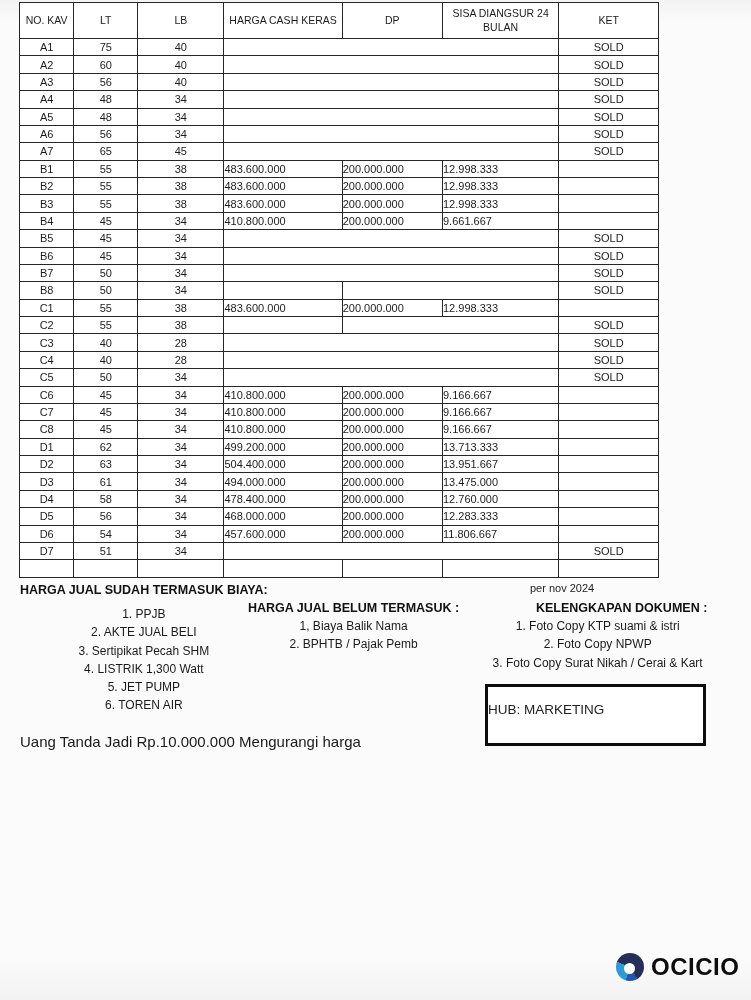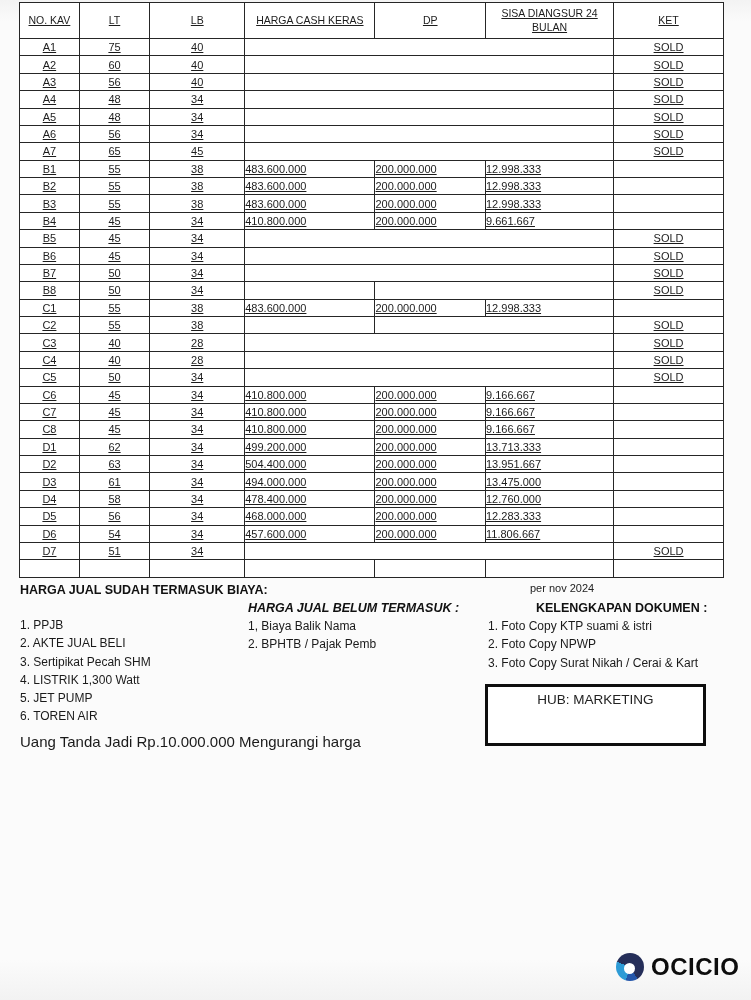--- a/index.html
+++ b/index.html
@@ -14,24 +14,23 @@
   .page {
     position: absolute; inset: 0;
     background: linear-gradient(180deg, #f3f3f3 0px, #fbfbfb 22px 96%, #f2f2f2 100%);
   }
 
   
   .sheet { position: absolute; left: 19px; top: 2px; width: 705px; }
   table.price-table {
     border-collapse: collapse;
     table-layout: fixed;
-    width: 705px;
+    width: 640px;
     height: 576px;
     background: #fff;
-    text-decoration: underline;
   }
   table.price-table th, table.price-table td {
     border: 1.6px solid #262626;
     overflow: hidden;
     white-space: nowrap;
   }
   table.price-table th {
     height: 36px;
     font-size: 10.5px;
     font-weight: normal;
@@ -43,34 +42,34 @@
   table.price-table td {
     height: 15.9px;
     font-size: 11px;
     padding: 0;
   }
   td.c-center { text-align: center; }
   td.c-num { text-align: left; padding-right: 9px; }
 
   
   .note-title { font-weight: bold; font-size: 12.5px; color: #111; }
-  .list-line { font-size: 12px; line-height: 18.3px; color: #1a1a1a; }
+  .list-line { font-size: 12px; line-height: 18.3px; color: #1a1a1a; text-align: center; }
   .block { position: absolute; }
   #included { left: 20px; top: 583px; }
-  #included .note-title { margin-bottom: 19px; }
+  #included .note-title { margin-bottom: 8px; }
   #excluded { left: 248px; top: 601px; }
-  #excluded .note-title { margin-bottom: 2px; font-style: italic; }
+  #excluded .note-title { margin-bottom: 2px; }
   #documents { left: 488px; top: 601px; }
   #documents .note-title { margin-bottom: 2px; padding-left: 48px; }
   #date-note { left: 530px; top: 582px; font-size: 11px; color: #222; text-align: center; }
   #deposit-note { left: 20px; top: 733px; font-size: 15px; color: #1a1a1a; }
   #hub-box {
     left: 485px; top: 684px; width: 221px; height: 62px;
     border: 3px solid #0e0e0e; background: #fff;
-    text-align: center; padding-top: 5px;
+    padding-top: 15px;
     font-size: 13.5px; color: #222;
   }
 
   
   #logo {
     position: absolute; left: 616px; top: 953px;
     display: flex; align-items: center; gap: 7px;
   }
   .logo-icon {
     width: 28px; height: 28px; border-radius: 50%;

